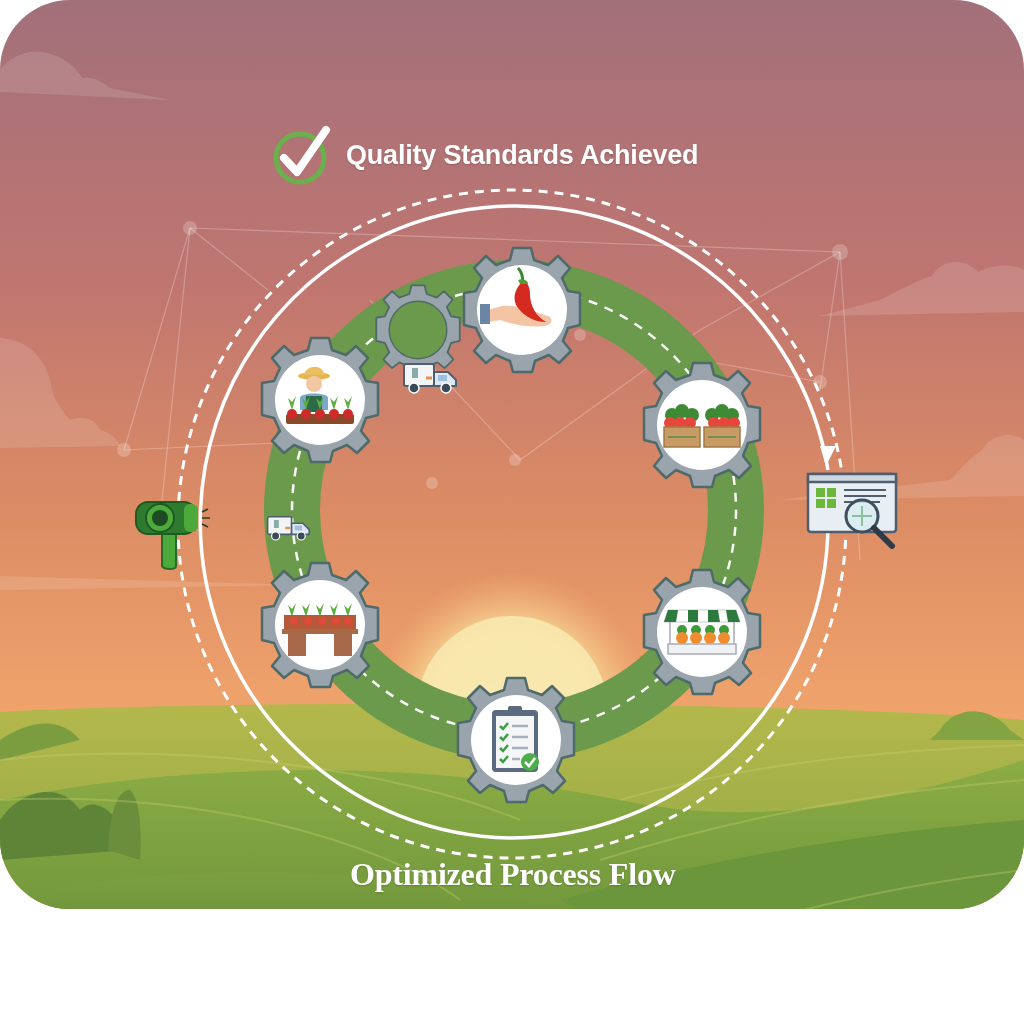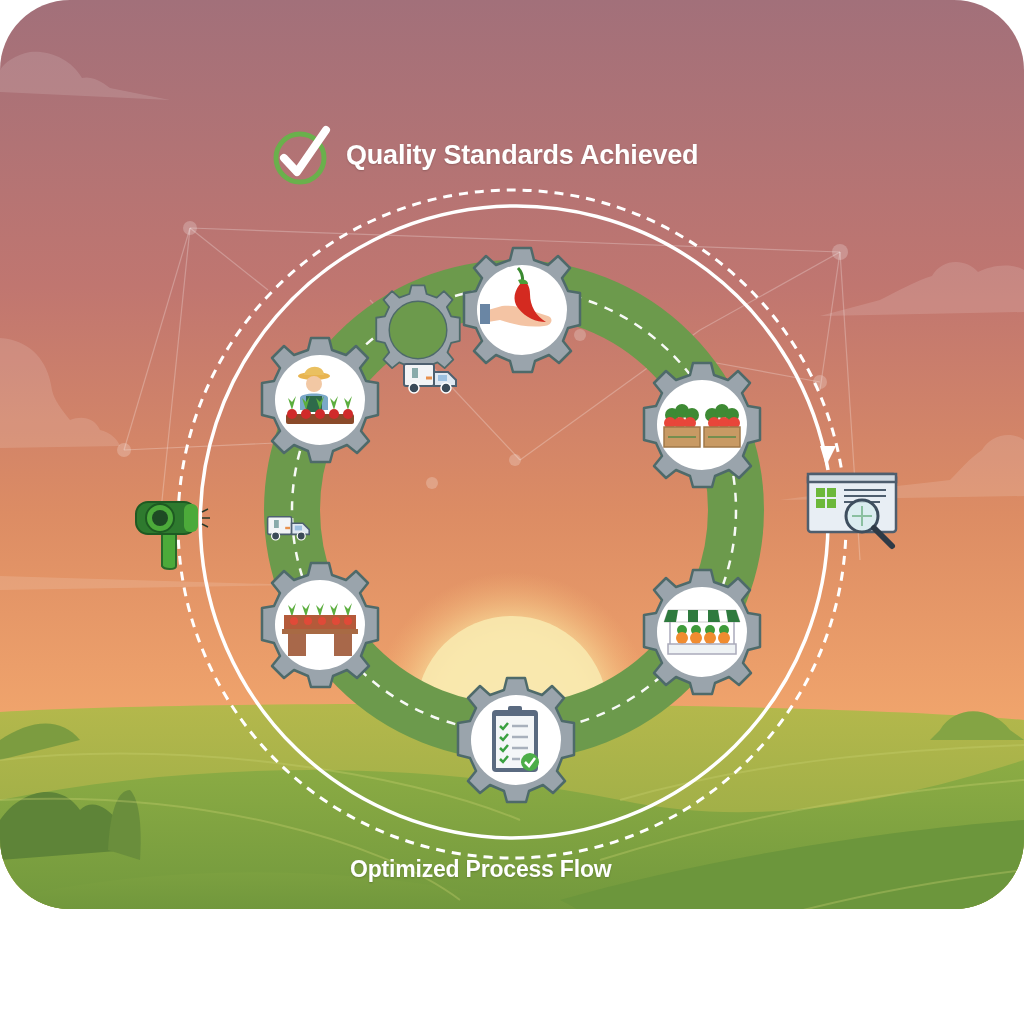--- a/index.html
+++ b/index.html
@@ -1,21 +1,21 @@
 <!DOCTYPE html>
 <html><head>
   <meta charset="utf-8">
   <style>
     html, body { margin:0; padding:0; background:#ffffff; }
     body { width:1024px; height:1024px; overflow:hidden; position:relative; font-family:"Liberation Sans", "DejaVu Sans", sans-serif; }
     .frame { position:absolute; left:0; top:0; width:1024px; height:909px; border-radius:70px; overflow:hidden; }
     .scene { position:absolute; left:0; top:0; width:1024px; height:1024px; }
     .label { position:absolute; color:#ffffff; font-weight:bold; white-space:nowrap; text-shadow:0 1px 2px rgba(0,0,0,0.18); }
     .title-top { left:346px; top:140px; font-size:27px; letter-spacing:-0.2px; }
-    .title-bottom { left:350px; top:856px; font-size:23px; letter-spacing:-0.2px; }
+    .title-bottom { left:350px; top:856px; font-size:32px; letter-spacing:-0.2px;font-family:Liberation Serif, serif; }
     .check-badge { position:absolute; left:270px; top:124px; width:64px; height:64px; }
   </style>
 </head>
 <body>
 
 <div class="frame">
 <svg class="scene" width="1024" height="1024" viewBox="0 0 1024 1024">
   <defs>
     <linearGradient id="sky" x1="0" y1="0" x2="0" y2="1">
       <stop offset="0" stop-color="#a2707a"></stop>

